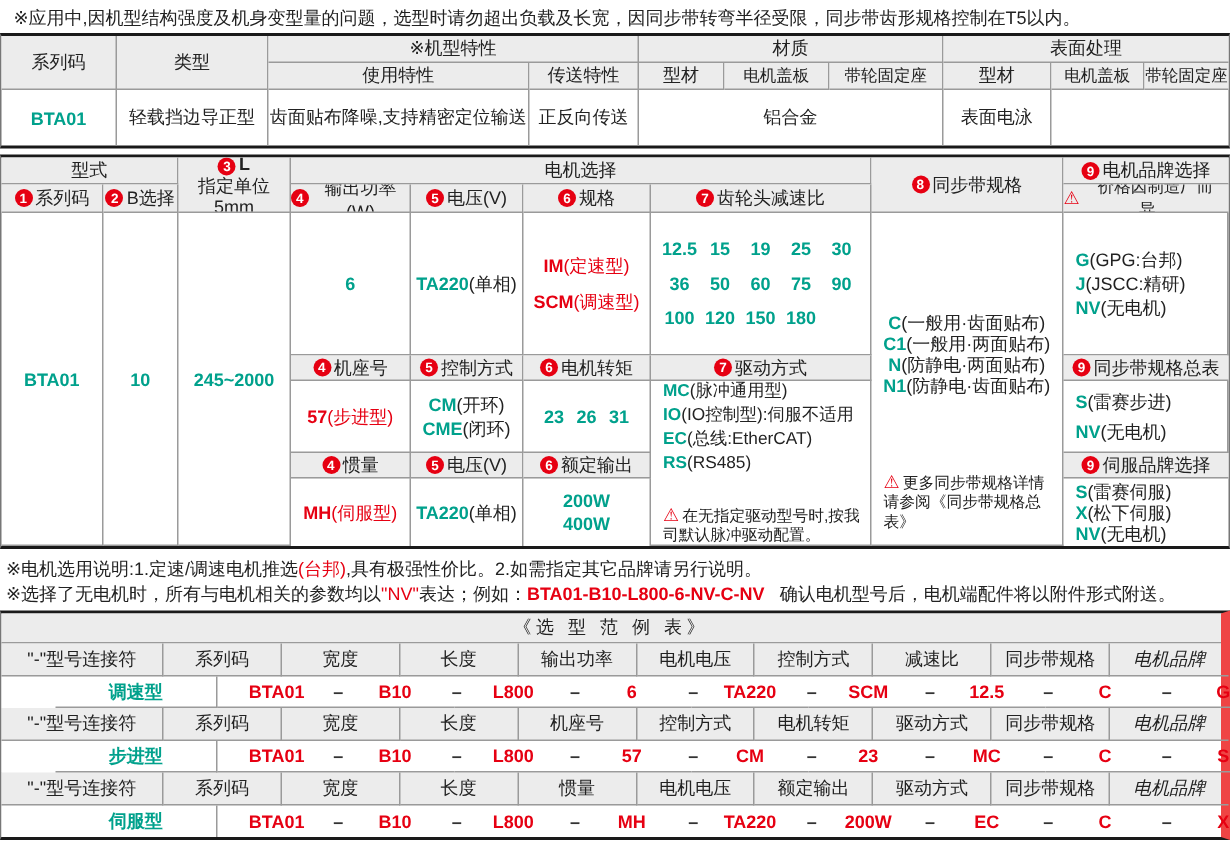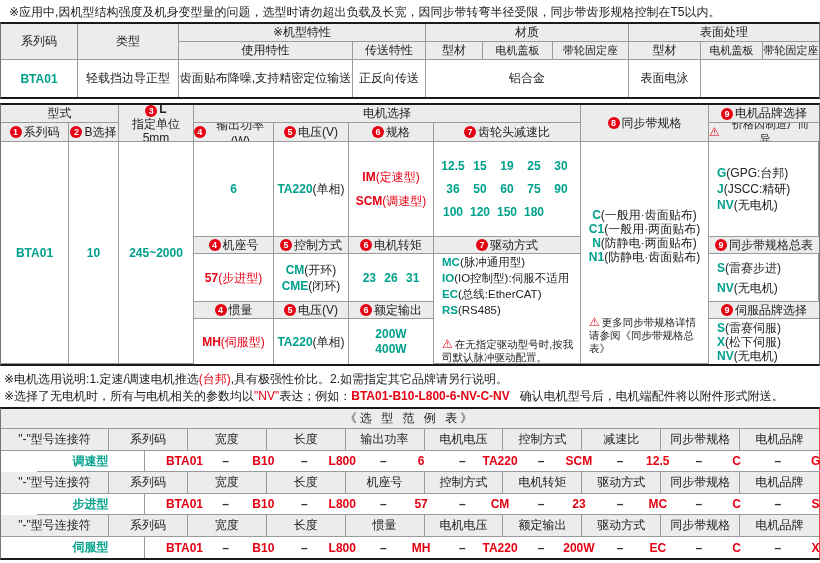--- a/index.html
+++ b/index.html
@@ -52,30 +52,30 @@
   #drive-cell .opt{ font-size:11.5px; } .gap10{ gap:8px; }
   .lh14 .opt{ line-height:14px; }
   
   #note1{ left:4px; top:371px; white-space:nowrap; }
   #note2{ left:4px; top:388px; white-space:nowrap; }
   .redtxt{ color:var(--red); }
   #note2 .model{ color:var(--red); font-weight:bold; }
   #note2 .tail{ margin-left:10px; }
   
   #ex-table{ left:0; top:407px; width:820px; border-top:2px solid var(--bdark);
-             border-bottom:2px solid var(--bdark); border-left:1px solid #777; border-right:1px solid #ef4444; }
+             border-bottom:2px solid var(--bdark); border-left:1px solid #777; border-right:6px solid #ef4444; }
   #ex-title{ height:20px; background:var(--hbg); border-bottom:1px solid var(--bgray);
              display:flex; align-items:center; justify-content:center; letter-spacing:3px; }
   .ex-row{ display:grid; grid-template-columns:108px repeat(9,78.9px); }
   .ex-head{ height:22px; background:var(--hbg); }
   .ex-data{ height:21px; background:#fff;padding-left:36px; }
   .ex-cell{ display:flex; align-items:center; justify-content:center;
             border-bottom:1px solid var(--bgray); position:relative; overflow:visible; }
   .ex-head .ex-cell{ border-right:1px solid var(--bgray); }
-  .ex-head .ex-cell:last-child{ border-right:none; }
+  .ex-head .ex-cell:last-child{ border-right:none;font-style:italic; }
   .ex-row .ex-cell:first-child{ border-right:1px solid var(--bgray); }
   .ex-data:last-child .ex-cell{ border-bottom:none; }
   .ex-label{ color:var(--teal); font-weight:bold; }
   .ex-val span:first-child{ color:var(--red); font-weight:bold; }
   .ex-val .dash{ position:absolute; right:-5px; color:#333; font-weight:bold; z-index:2; }
 </style>
 </head>
 <body>
 
 <div id="top-note" class="abs">※应用中,因机型结构强度及机身变型量的问题，选型时请勿超出负载及长宽，因同步带转弯半径受限，同步带齿形规格控制在T5以内。</div>

